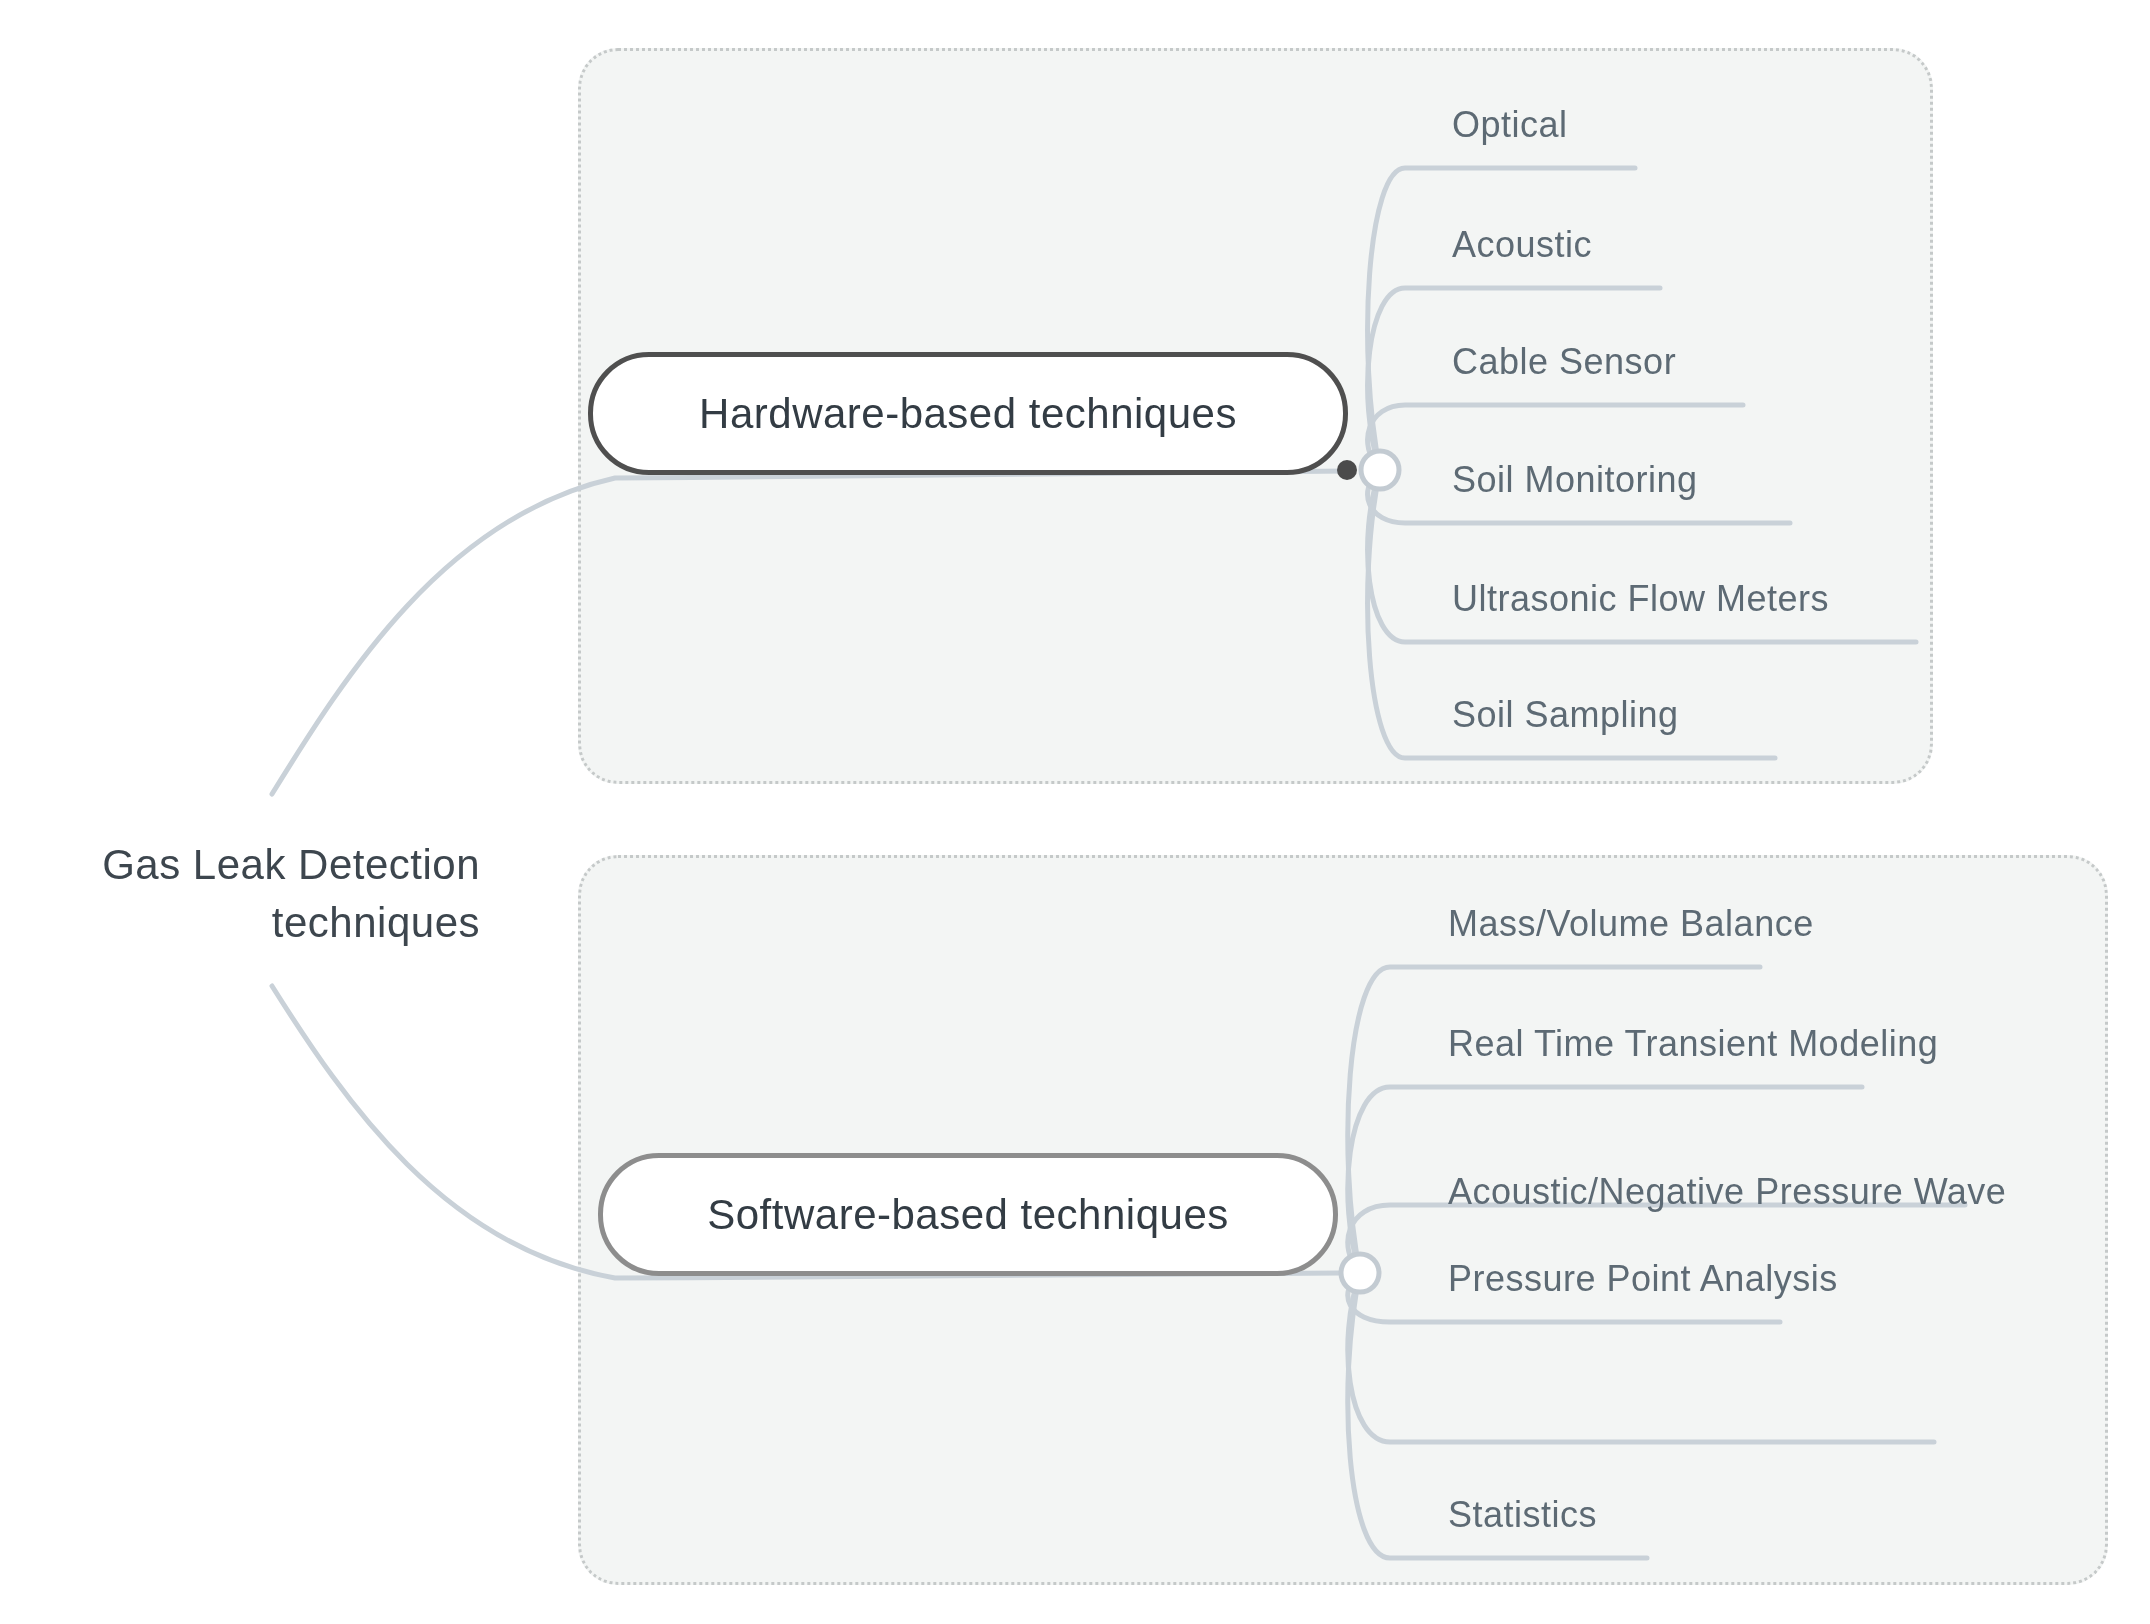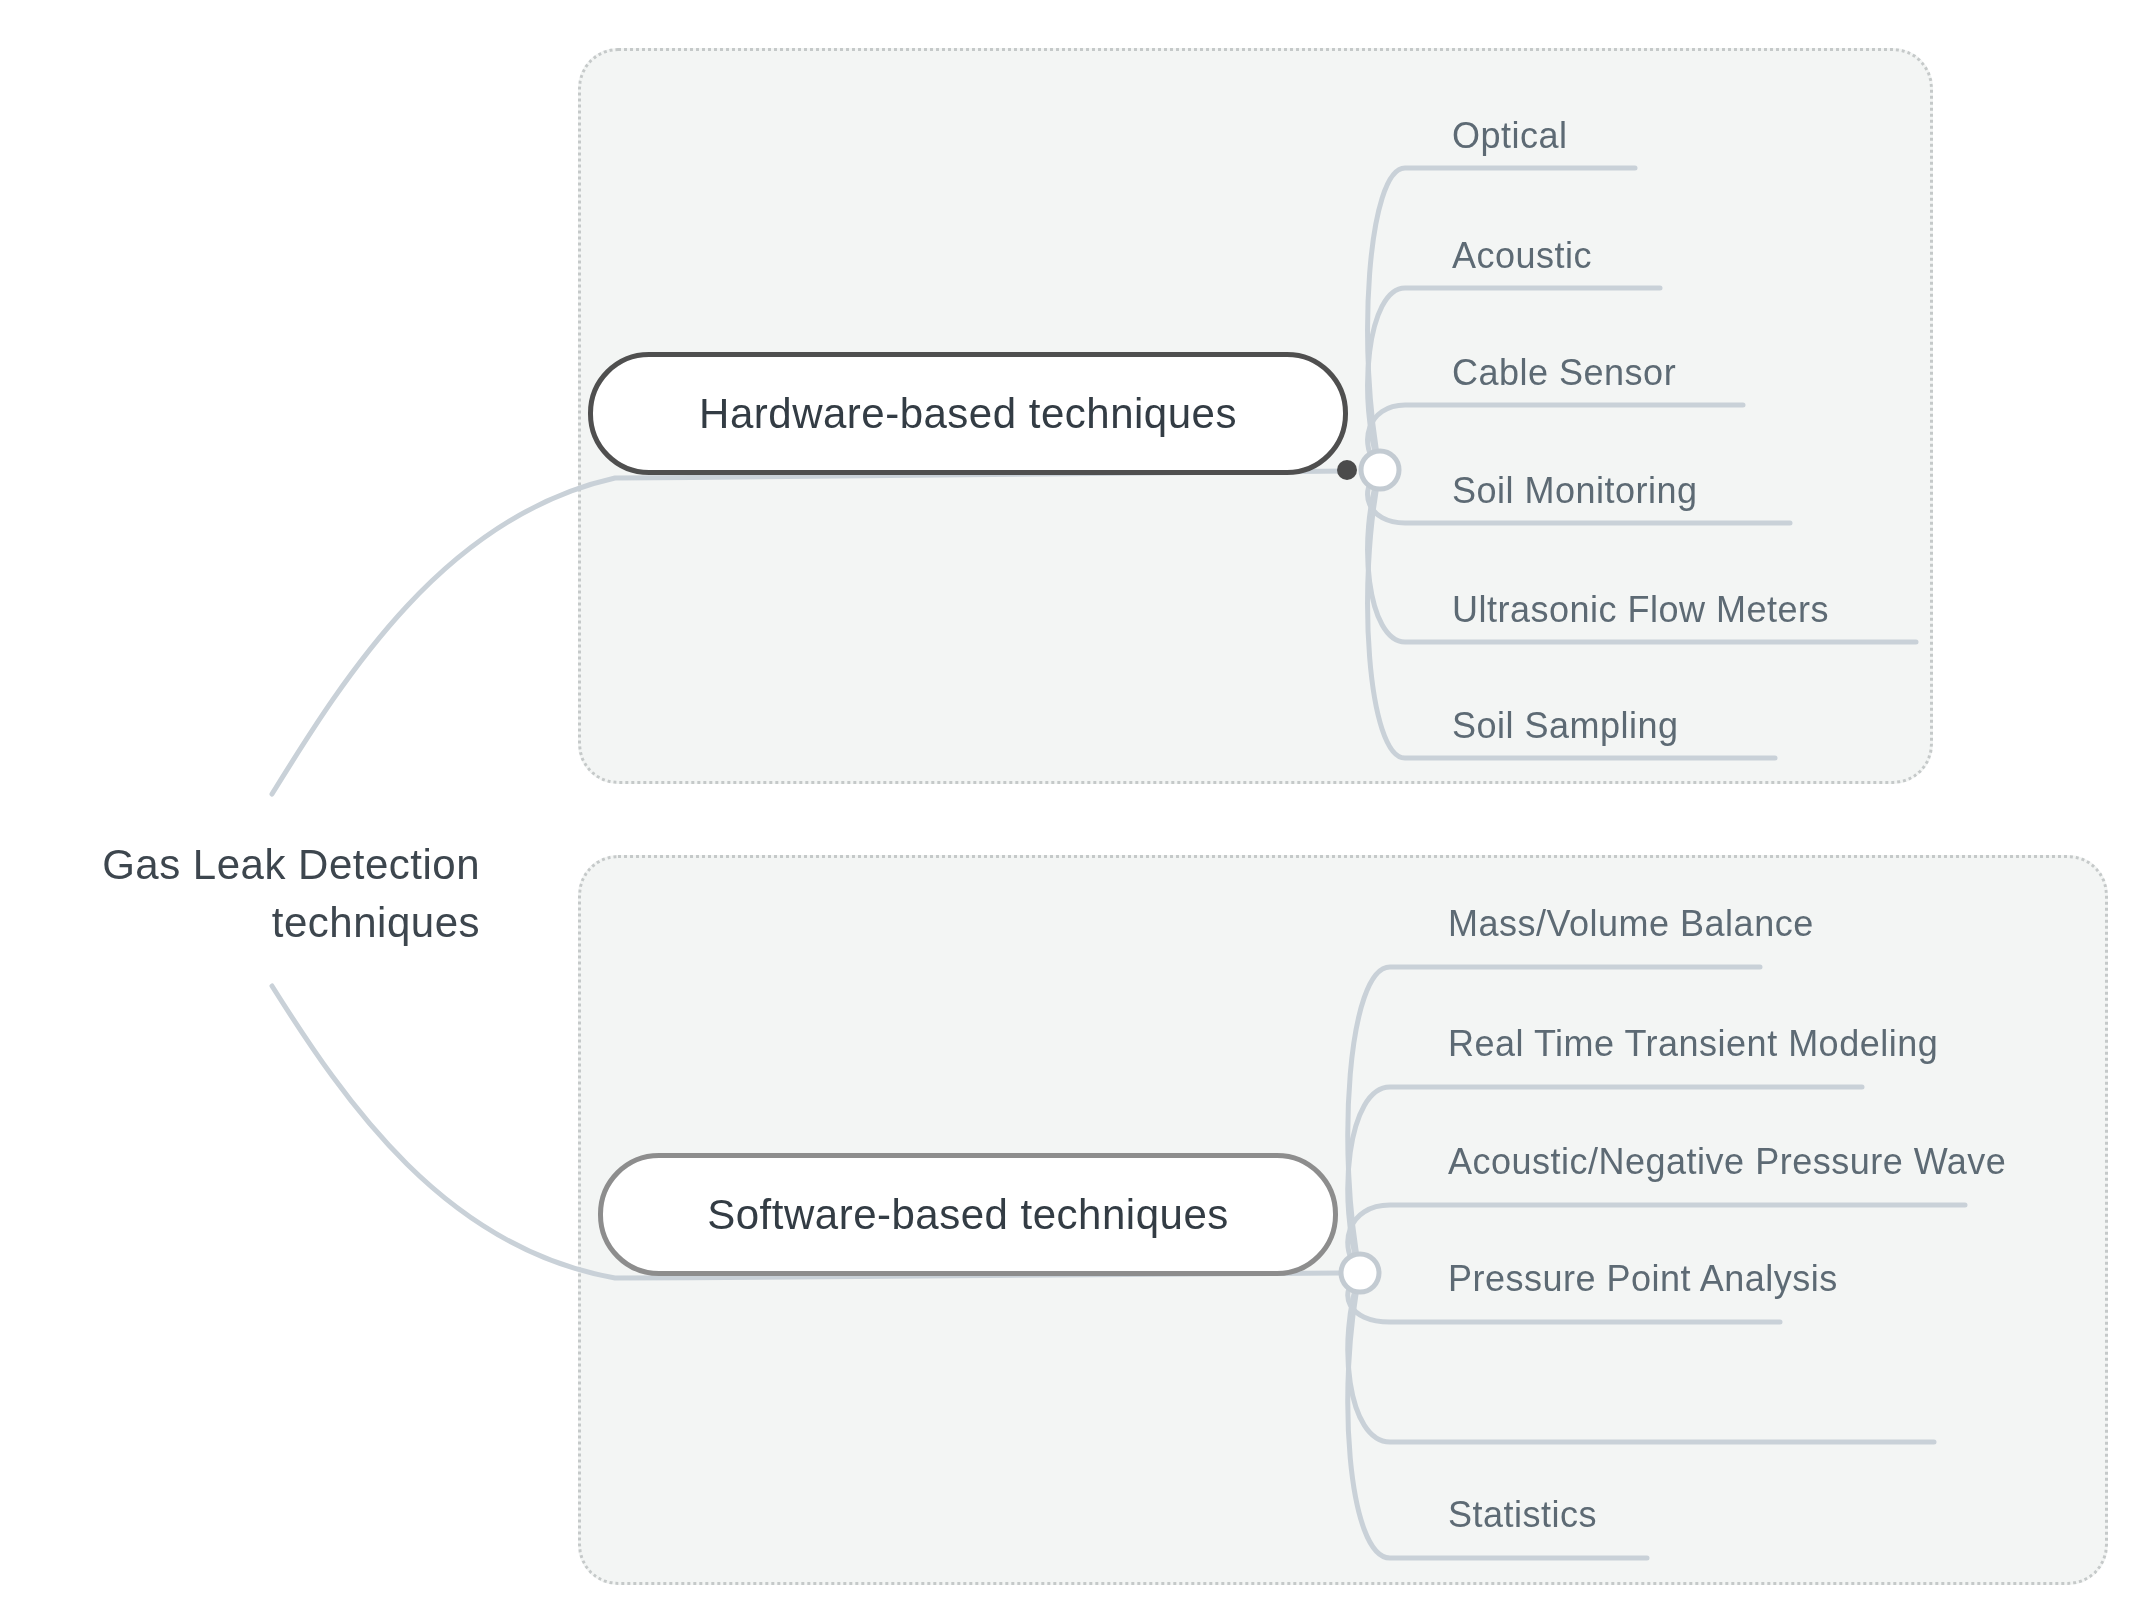--- a/index.html
+++ b/index.html
@@ -23,21 +23,21 @@
   .node-sw{left:598px;top:1153px;width:740px;height:123px;border:5px solid #8d8d8d;}
   .root-topic{
     position:absolute;left:10px;top:836px;width:470px;
     text-align:right;font-weight:normal;font-size:42px;line-height:58px;
     color:#3d464e;letter-spacing:0.5px;
   }
   .child-topic{
     position:absolute;font-size:36px;line-height:42px;color:#5d6a74;
     white-space:nowrap;letter-spacing:0.5px;
   }
-  .hw-c{left:1452px;margin-top:11px;}
+  .hw-c{left:1452px;}
   .sw-c{left:1448px;}
 </style>
 </head>
 <body>
 
 <div class="canvas">
 
   <div class="group-container container-hw"></div>
   <div class="group-container container-sw"></div>
 
@@ -75,17 +75,17 @@
 
   <div class="child-topic hw-c" style="top:104px">Optical</div>
   <div class="child-topic hw-c" style="top:224px">Acoustic</div>
   <div class="child-topic hw-c" style="top:341px">Cable Sensor</div>
   <div class="child-topic hw-c" style="top:459px">Soil Monitoring</div>
   <div class="child-topic hw-c" style="top:578px">Ultrasonic Flow Meters</div>
   <div class="child-topic hw-c" style="top:694px">Soil Sampling</div>
 
   <div class="child-topic sw-c" style="top:903px">Mass/Volume Balance</div>
   <div class="child-topic sw-c" style="top:1023px">Real Time Transient Modeling</div>
-  <div class="child-topic sw-c" style="top:1141px">Acoustic/Negative Pressure Wave</div>
+  <div class="child-topic sw-c" style="top:1171px">Acoustic/Negative Pressure Wave</div>
   <div class="child-topic sw-c" style="top:1258px">Pressure Point Analysis</div>
   <div class="child-topic sw-c" style="top:1494px">Statistics</div>
 
 </div>
 
 </body></html>

